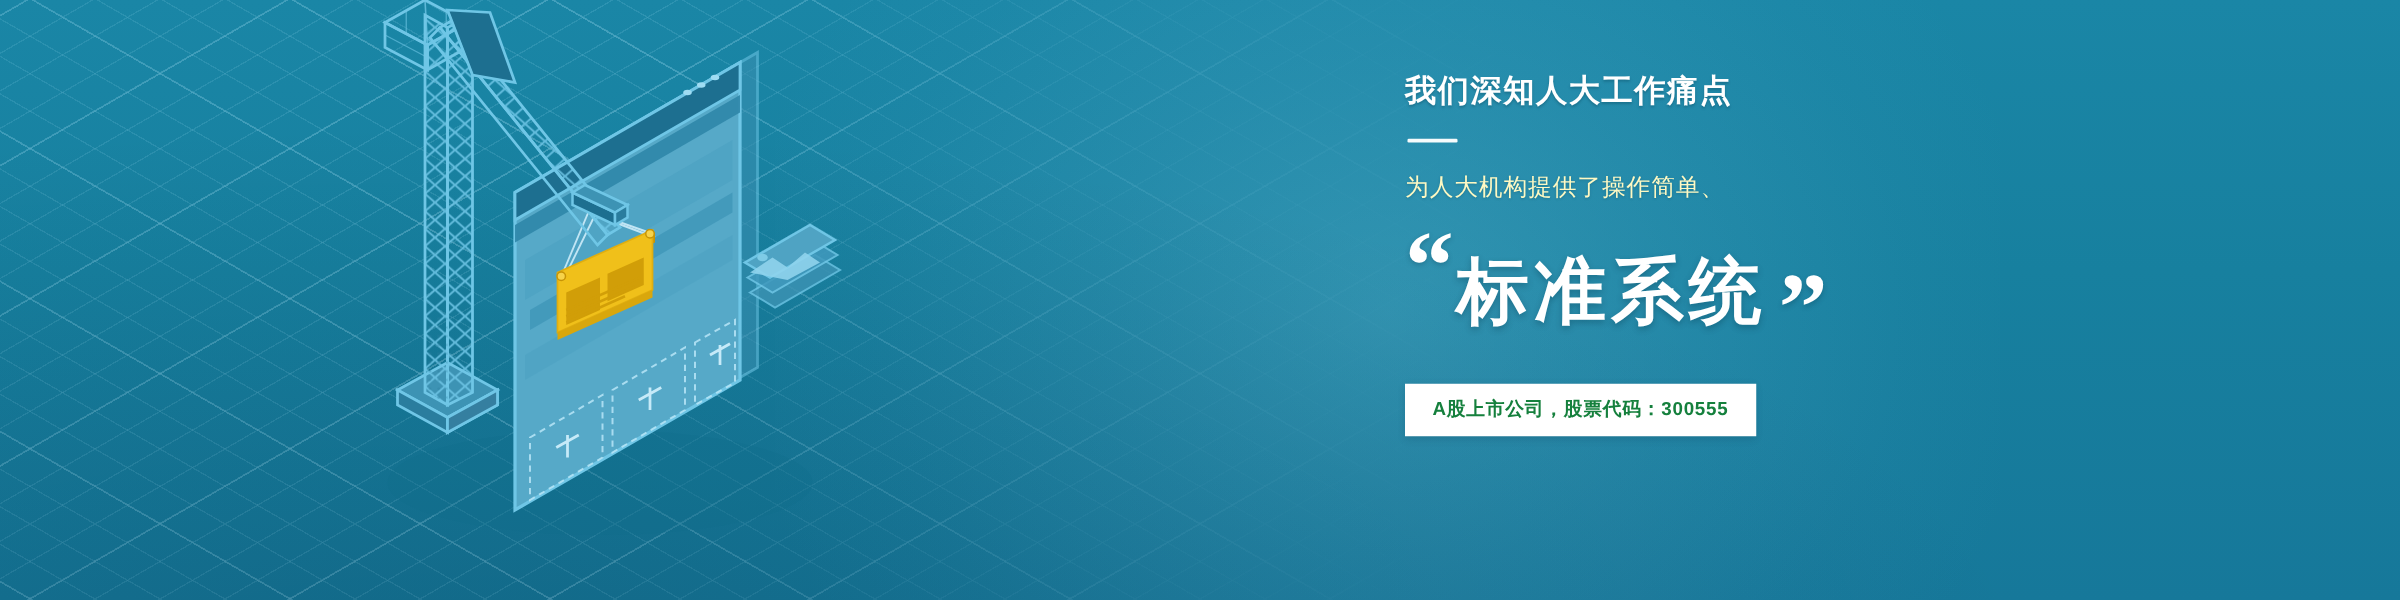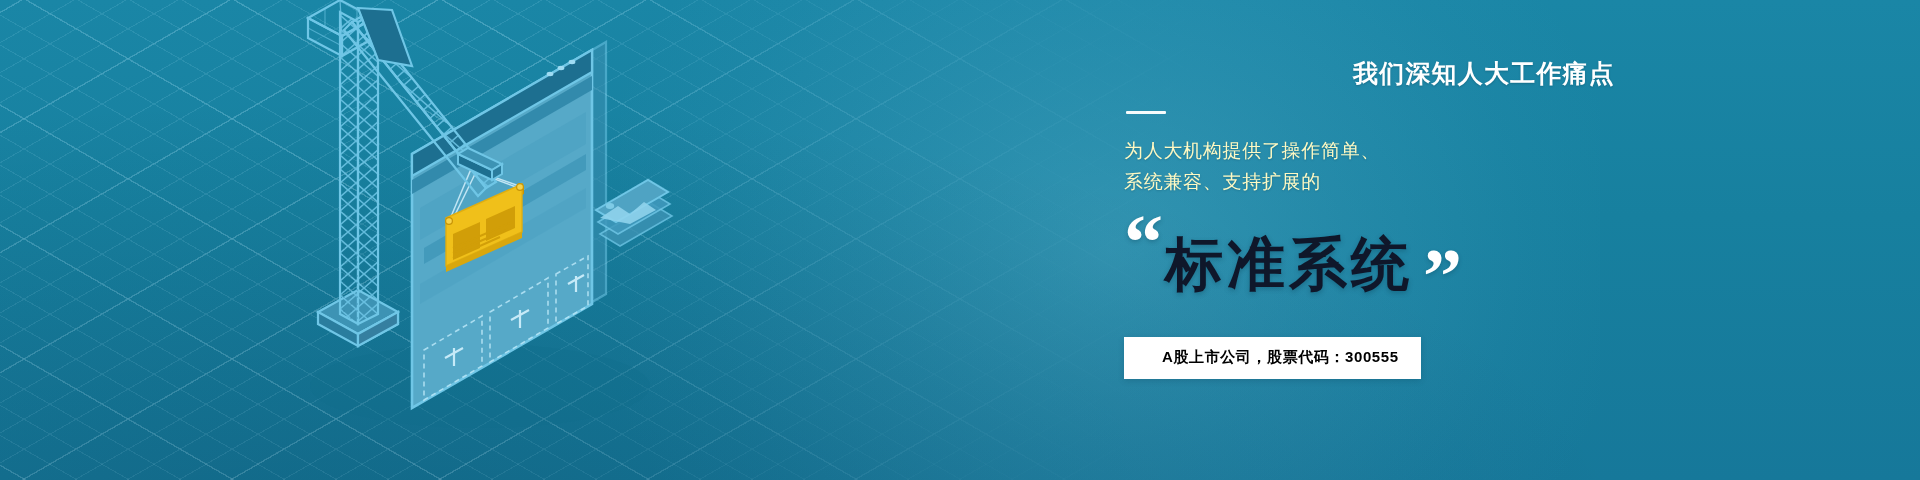--- a/index.html
+++ b/index.html
@@ -70,21 +70,20 @@
 
   
   .copy{
     position:absolute; left:1124px; top:58px;
     width:720px; height:370px;
   }
   .headline{
     font-size:25px; font-weight:bold; color:#ffffff;
     letter-spacing:1.2px; line-height:1.25;
     text-shadow:0 1px 2px rgba(0,45,65,.28);
-    text-align:center;
   }
   .rule{
     width:40px; height:3px; background:#ffffff;
     margin:22px 0 22px 2px; border-radius:1px; opacity:.96;
   }
   .sub{
     font-size:19px; color:#fef9c3; line-height:1.6;
     letter-spacing:.7px; font-weight:normal;
     text-shadow:0 1px 2px rgba(0,45,65,.22);
   }
@@ -96,39 +95,39 @@
     display:flex; align-items:flex-end;
     height:100px;
   }
   .q-open{
     font-size:78px; line-height:1; color:#ffffff; font-weight:bold;
     font-family:"Liberation Serif","DejaVu Serif",serif;
     margin-right:6px; margin-bottom:26px; letter-spacing:-4px;
     text-shadow:0 2px 4px rgba(0,45,65,.25);
   }
   .feature{
-    font-size:58px; font-weight:bold; color:#0f172a;
+    font-size:58px; font-weight:bold; color:#ffffff;
     letter-spacing:4px; line-height:1;
     margin-bottom:14px;
     text-shadow:0 2px 5px rgba(0,45,65,.30);
   }
   .q-close{
     font-size:78px; line-height:1; color:#ffffff; font-weight:bold;
     font-family:"Liberation Serif","DejaVu Serif",serif;
     margin-left:10px; margin-bottom:-8px; letter-spacing:-4px;
     text-shadow:0 2px 4px rgba(0,45,65,.25);
   }
 
   .badge{
     margin-top:30px;
     display:inline-block;
     background:#ffffff;
-    color:#000000;
+    color:#15803d;
     font-size:15px; font-weight:bold; letter-spacing:.6px;
-    padding:11px 22px 12px 38px;
+    padding:11px 22px 12px 22px;
     box-shadow:0 2px 6px rgba(0,45,65,.18);
     white-space:nowrap;
   }
 </style>
 </head>
 <body>
 
 <div class="banner">
 
   <div class="bg-base"></div>
@@ -266,21 +265,20 @@
   </div>
 
   <div class="copy">
 
     <div class="headline">我们深知人大工作痛点</div>
 
     <div class="rule"></div>
 
     <div class="sub">
       <div>为人大机构提供了操作简单、</div>
-      <div>系统兼容、支持扩展的</div>
     </div>
 
     <div class="feature-row">
       <span class="q-open">“</span>
       <span class="feature">标准系统</span>
       <span class="q-close">”</span>
     </div>
 
     <div class="badge">A股上市公司，股票代码：300555</div>
   </div>

